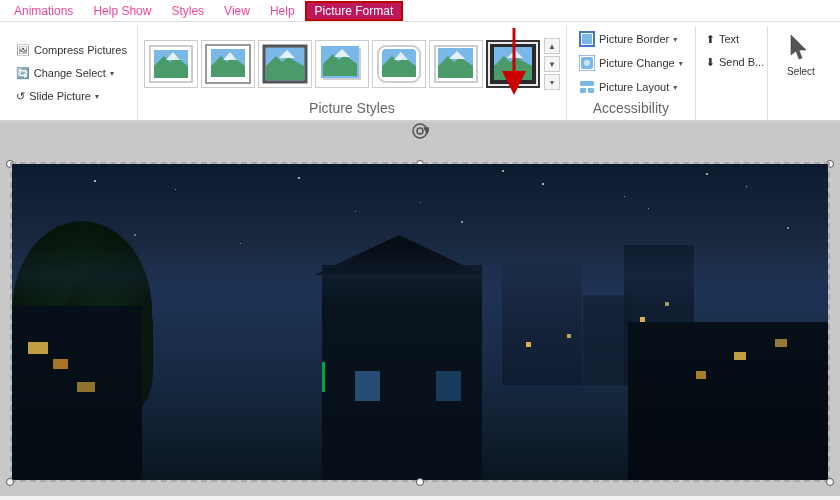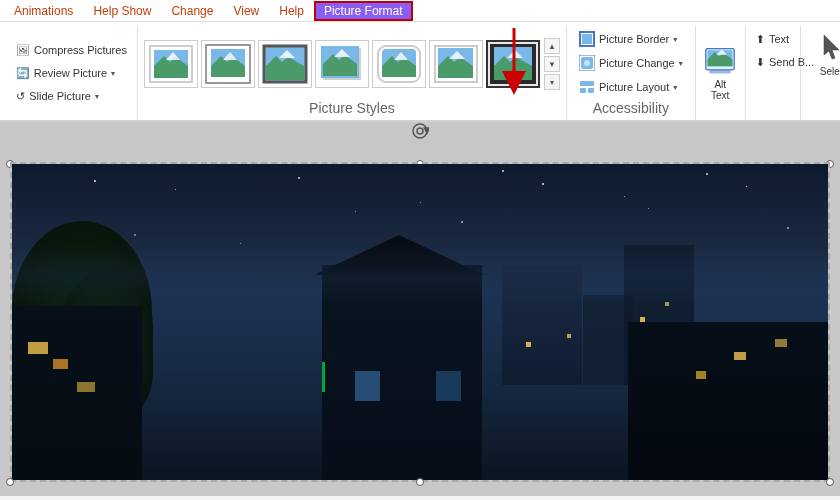--- a/index.html
+++ b/index.html
@@ -11,25 +11,25 @@
       align-items: center;
       background: #fff;
       border-bottom: 1px solid #e0e0e0;
       padding: 0 4px;
       height: 22px;
     }
     .menu-item {
       padding: 1px 10px;
       cursor: pointer;
       font-size: 12px;
-      color: #c2410c;
+      color: #ec4899;
       white-space: nowrap;
     }
     .menu-item.active-tab {
-      background: #8b5cf6;
+      background: #be185d;
       color: #fff;
       border: 2px solid #c00000;
       padding: 1px 8px;
     }
 
     
     .ribbon {
       background: #fff;
       border-bottom: 2px solid #d0d0d0;
       padding: 4px 6px 0 6px;
@@ -256,36 +256,36 @@
       justify-content: center;
       gap: 1px;
     }
   </style>
 </head>
 <body>
 
 <div class="menu-bar">
   <div class="menu-item">Animations</div>
   <div class="menu-item">Help Show</div>
-  <div class="menu-item">Change</div>
+  <div class="menu-item">Styles</div>
   <div class="menu-item">View</div>
   <div class="menu-item">Help</div>
   <div class="menu-item active-tab">Picture Format</div>
 </div>
 
 <div class="ribbon">
 
   <div class="left-sections">
     <div class="ribbon-btn">
       <span>🖼</span>
       <span>Compress Pictures</span>
     </div>
     <div class="ribbon-btn">
       <span>🔄</span>
-      <span>Review Picture</span>
+      <span>Change Select</span>
       <span class="arrow">▾</span>
     </div>
     <div class="ribbon-btn">
       <span>↺</span>
       <span>Slide Picture</span>
       <span class="arrow">▾</span>
     </div>
   </div>
 
   <div class="picture-styles-section">
@@ -387,32 +387,20 @@
         <rect x="1" y="2" width="14" height="5" fill="#7ab8e8" rx="1"></rect>
         <rect x="1" y="9" width="6" height="5" fill="#7ab8e8" rx="1"></rect>
         <rect x="9" y="9" width="6" height="5" fill="#7ab8e8" rx="1"></rect>
       </svg>
       <span>Picture Layout</span>
       <span class="arrow">▾</span>
     </div>
     <div class="section-bottom-label">Accessibility</div>
   </div>
 
-  <div class="ribbon-big-btn" style="border-right:1px solid #e0e0e0; padding: 4px 10px;">
-    <div class="big-icon">
-      <svg width="36" height="36" viewBox="0 0 36 36">
-        <rect x="2" y="4" width="32" height="24" rx="2" fill="#ddeeff" stroke="#4477cc" stroke-width="1.5"></rect>
-        <rect x="4" y="6" width="28" height="18" fill="#7ab8e8" rx="1"></rect>
-        <polygon points="4,16 12,8 17,13 22,9 32,16 32,24 4,24" fill="#4a9a6a"></polygon>
-        <polygon points="20,5 26,11 14,11" fill="white" opacity="0.8"></polygon>
-        <rect x="6" y="28" width="24" height="4" rx="1" fill="#4477cc" opacity="0.5"></rect>
-      </svg>
-    </div>
-    <div class="btn-label">Alt<br>Text</div>
-  </div>
 
   <div class="bring-send-section" style="min-width:55px;">
     <div class="ribbon-btn">
       <span>⬆</span>
       <span>Text</span>
     </div>
     <div class="ribbon-btn">
       <span>⬇</span>
       <span>Send B...</span>
     </div>

